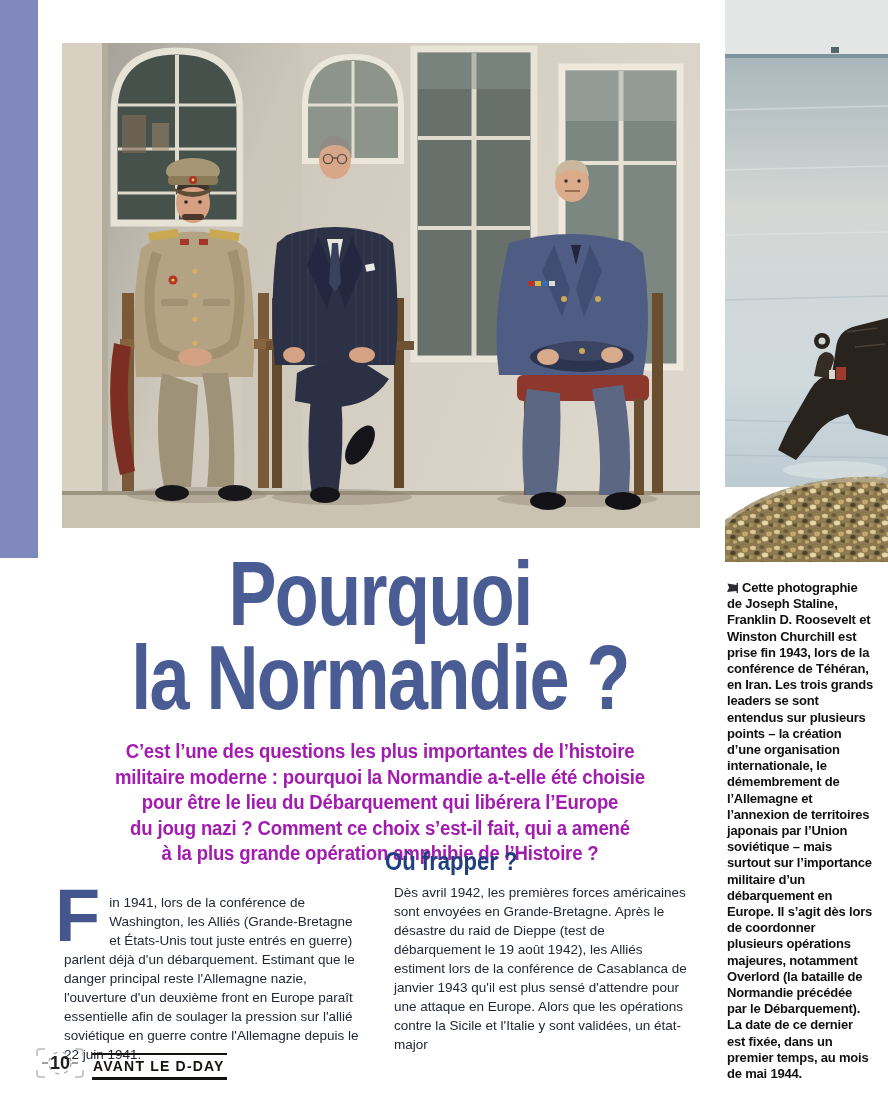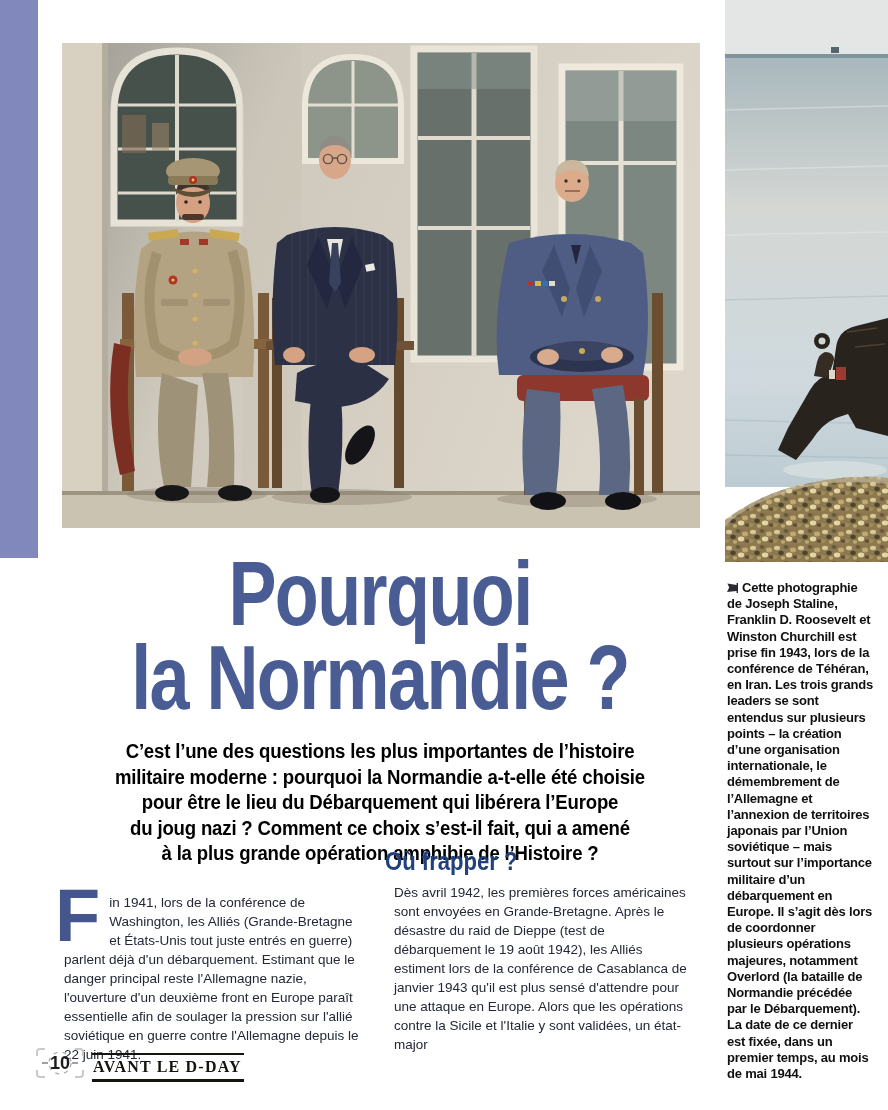--- a/index.html
+++ b/index.html
@@ -13,41 +13,41 @@
   .photo-caption{position:absolute;left:727px;top:580px;width:146px;
      font-size:13px;line-height:16.2px;font-weight:bold;color:#101010;letter-spacing:-0.2px;}
   .flag-icon{display:inline-block;width:12px;height:10px;vertical-align:-1px;margin-right:3px;}
 
   .title-block{position:absolute;left:40px;top:552px;width:680px;text-align:center;
      color:#4a5c94;font-weight:bold;}
   .title-line{font-size:90px;line-height:84px;transform:scaleX(0.8);transform-origin:50% 50%;
      white-space:nowrap;letter-spacing:-2px;}
 
   .intro-block{position:absolute;left:44px;top:739px;width:672px;text-align:center;
-     color:#000000;font-weight:bold;}
+     color:#a21caf;font-weight:bold;}
   .intro-line{font-size:20px;line-height:25.6px;transform:scaleX(0.93);transform-origin:50% 50%;
      white-space:nowrap;letter-spacing:-0.2px;}
 
   .col{position:absolute;top:884px;width:316px;color:#232737;font-size:13.5px;line-height:19px;}
   .col-left{left:55px;}
   .col-right{left:385px;top:848px;}
   .dropcap{float:left;font-size:74px;line-height:58px;font-weight:bold;color:#44568c;
      margin:3px 9px 0 0;}
   .section-heading{font-size:26px;line-height:26px;font-weight:bold;color:#21407e;
      transform:scaleX(0.85);transform-origin:0 50%;white-space:nowrap;margin:0 0 8px 0;}
   .body-par{margin:9px;}
 
   .footer{position:absolute;left:0;top:1046px;width:888px;height:40px;}
   .page-badge{position:absolute;left:36px;top:2px;width:48px;height:30px;}
   .page-badge svg{position:absolute;left:0;top:0;}
   .page-number{position:absolute;left:0;top:0;width:48px;height:30px;display:flex;
      align-items:center;justify-content:center;font-size:18px;font-weight:bold;color:#1c1c1c;}
   .section-label{position:absolute;left:92px;top:7px;display:inline-block;
-     font-size:16px;font-weight:bold;letter-spacing:1.2px;color:#15130e;
-     border-top:2px solid #15130e;border-bottom:3px solid #15130e;padding:3px 2px 3px 1px;font-family:Liberation Serif, serif;}
+     font-size:14px;font-weight:bold;letter-spacing:1.2px;color:#15130e;
+     border-top:2px solid #15130e;border-bottom:3px solid #15130e;padding:3px 2px 3px 1px;}
 </style>
 </head>
 <body>
 
 <div class="page">
 
   <div class="accent-bar"></div>
 
   <div class="main-photo">
     <svg width="638" height="485" viewBox="0 0 638 485">

